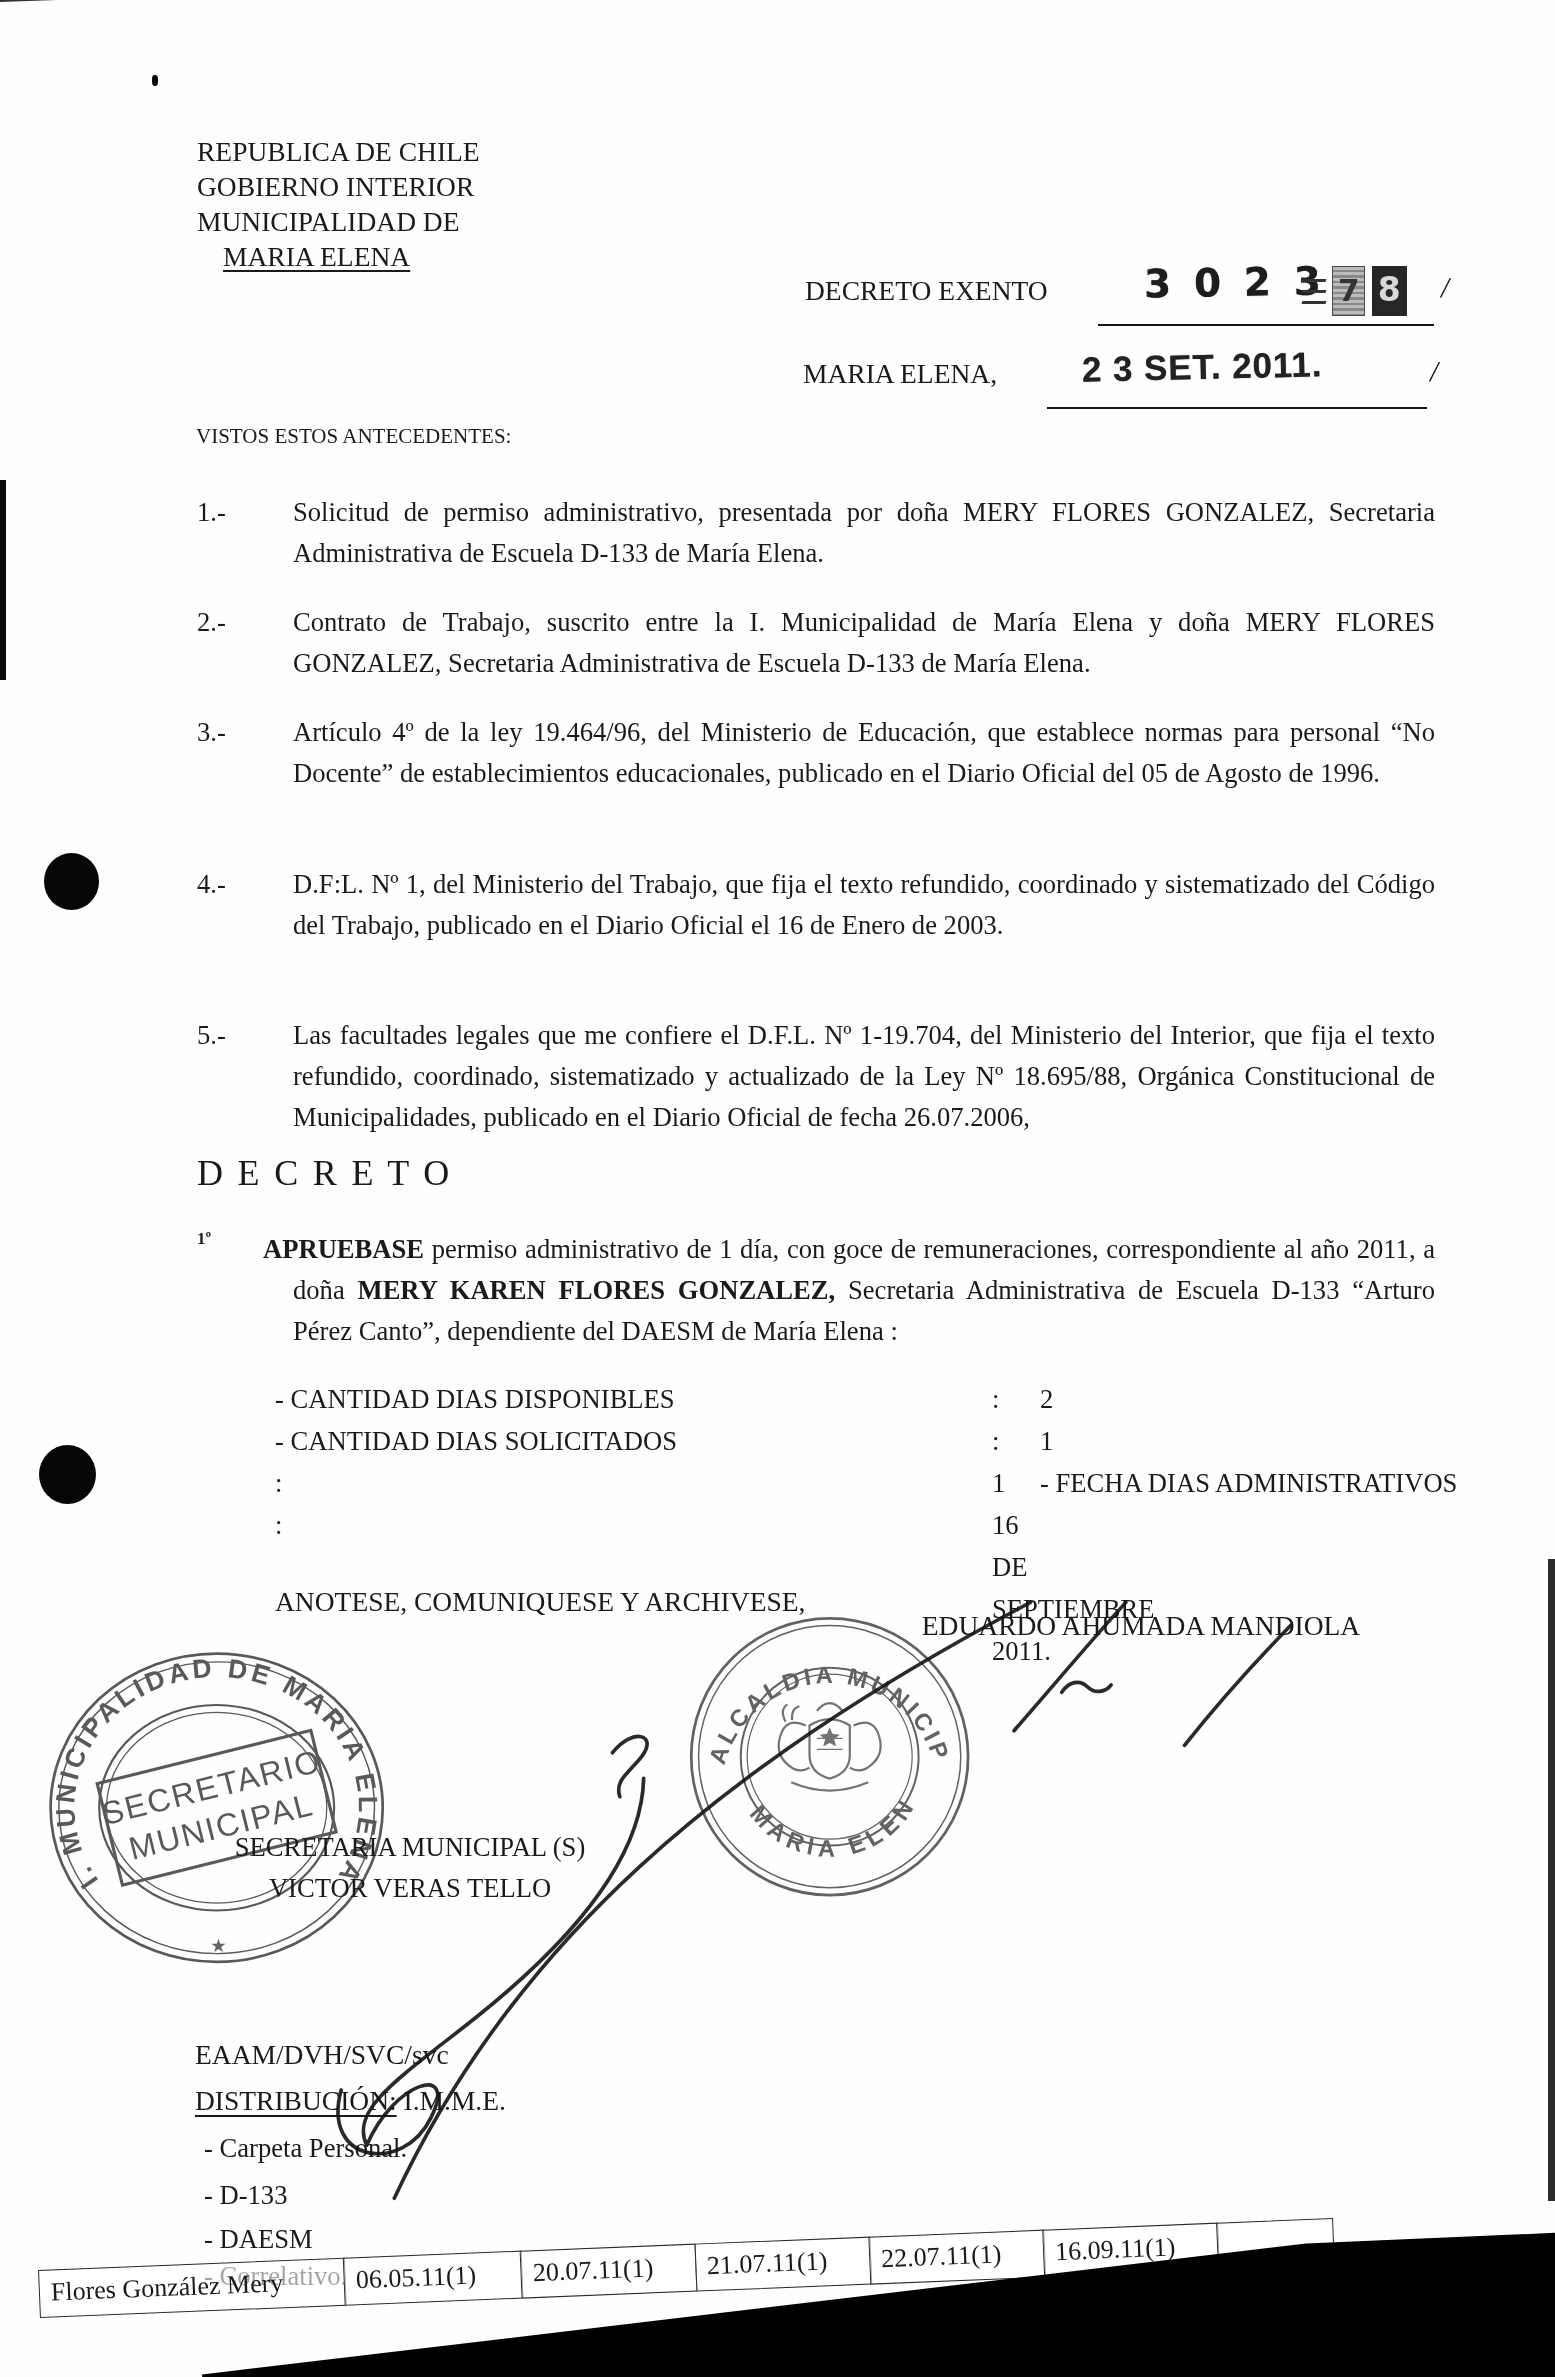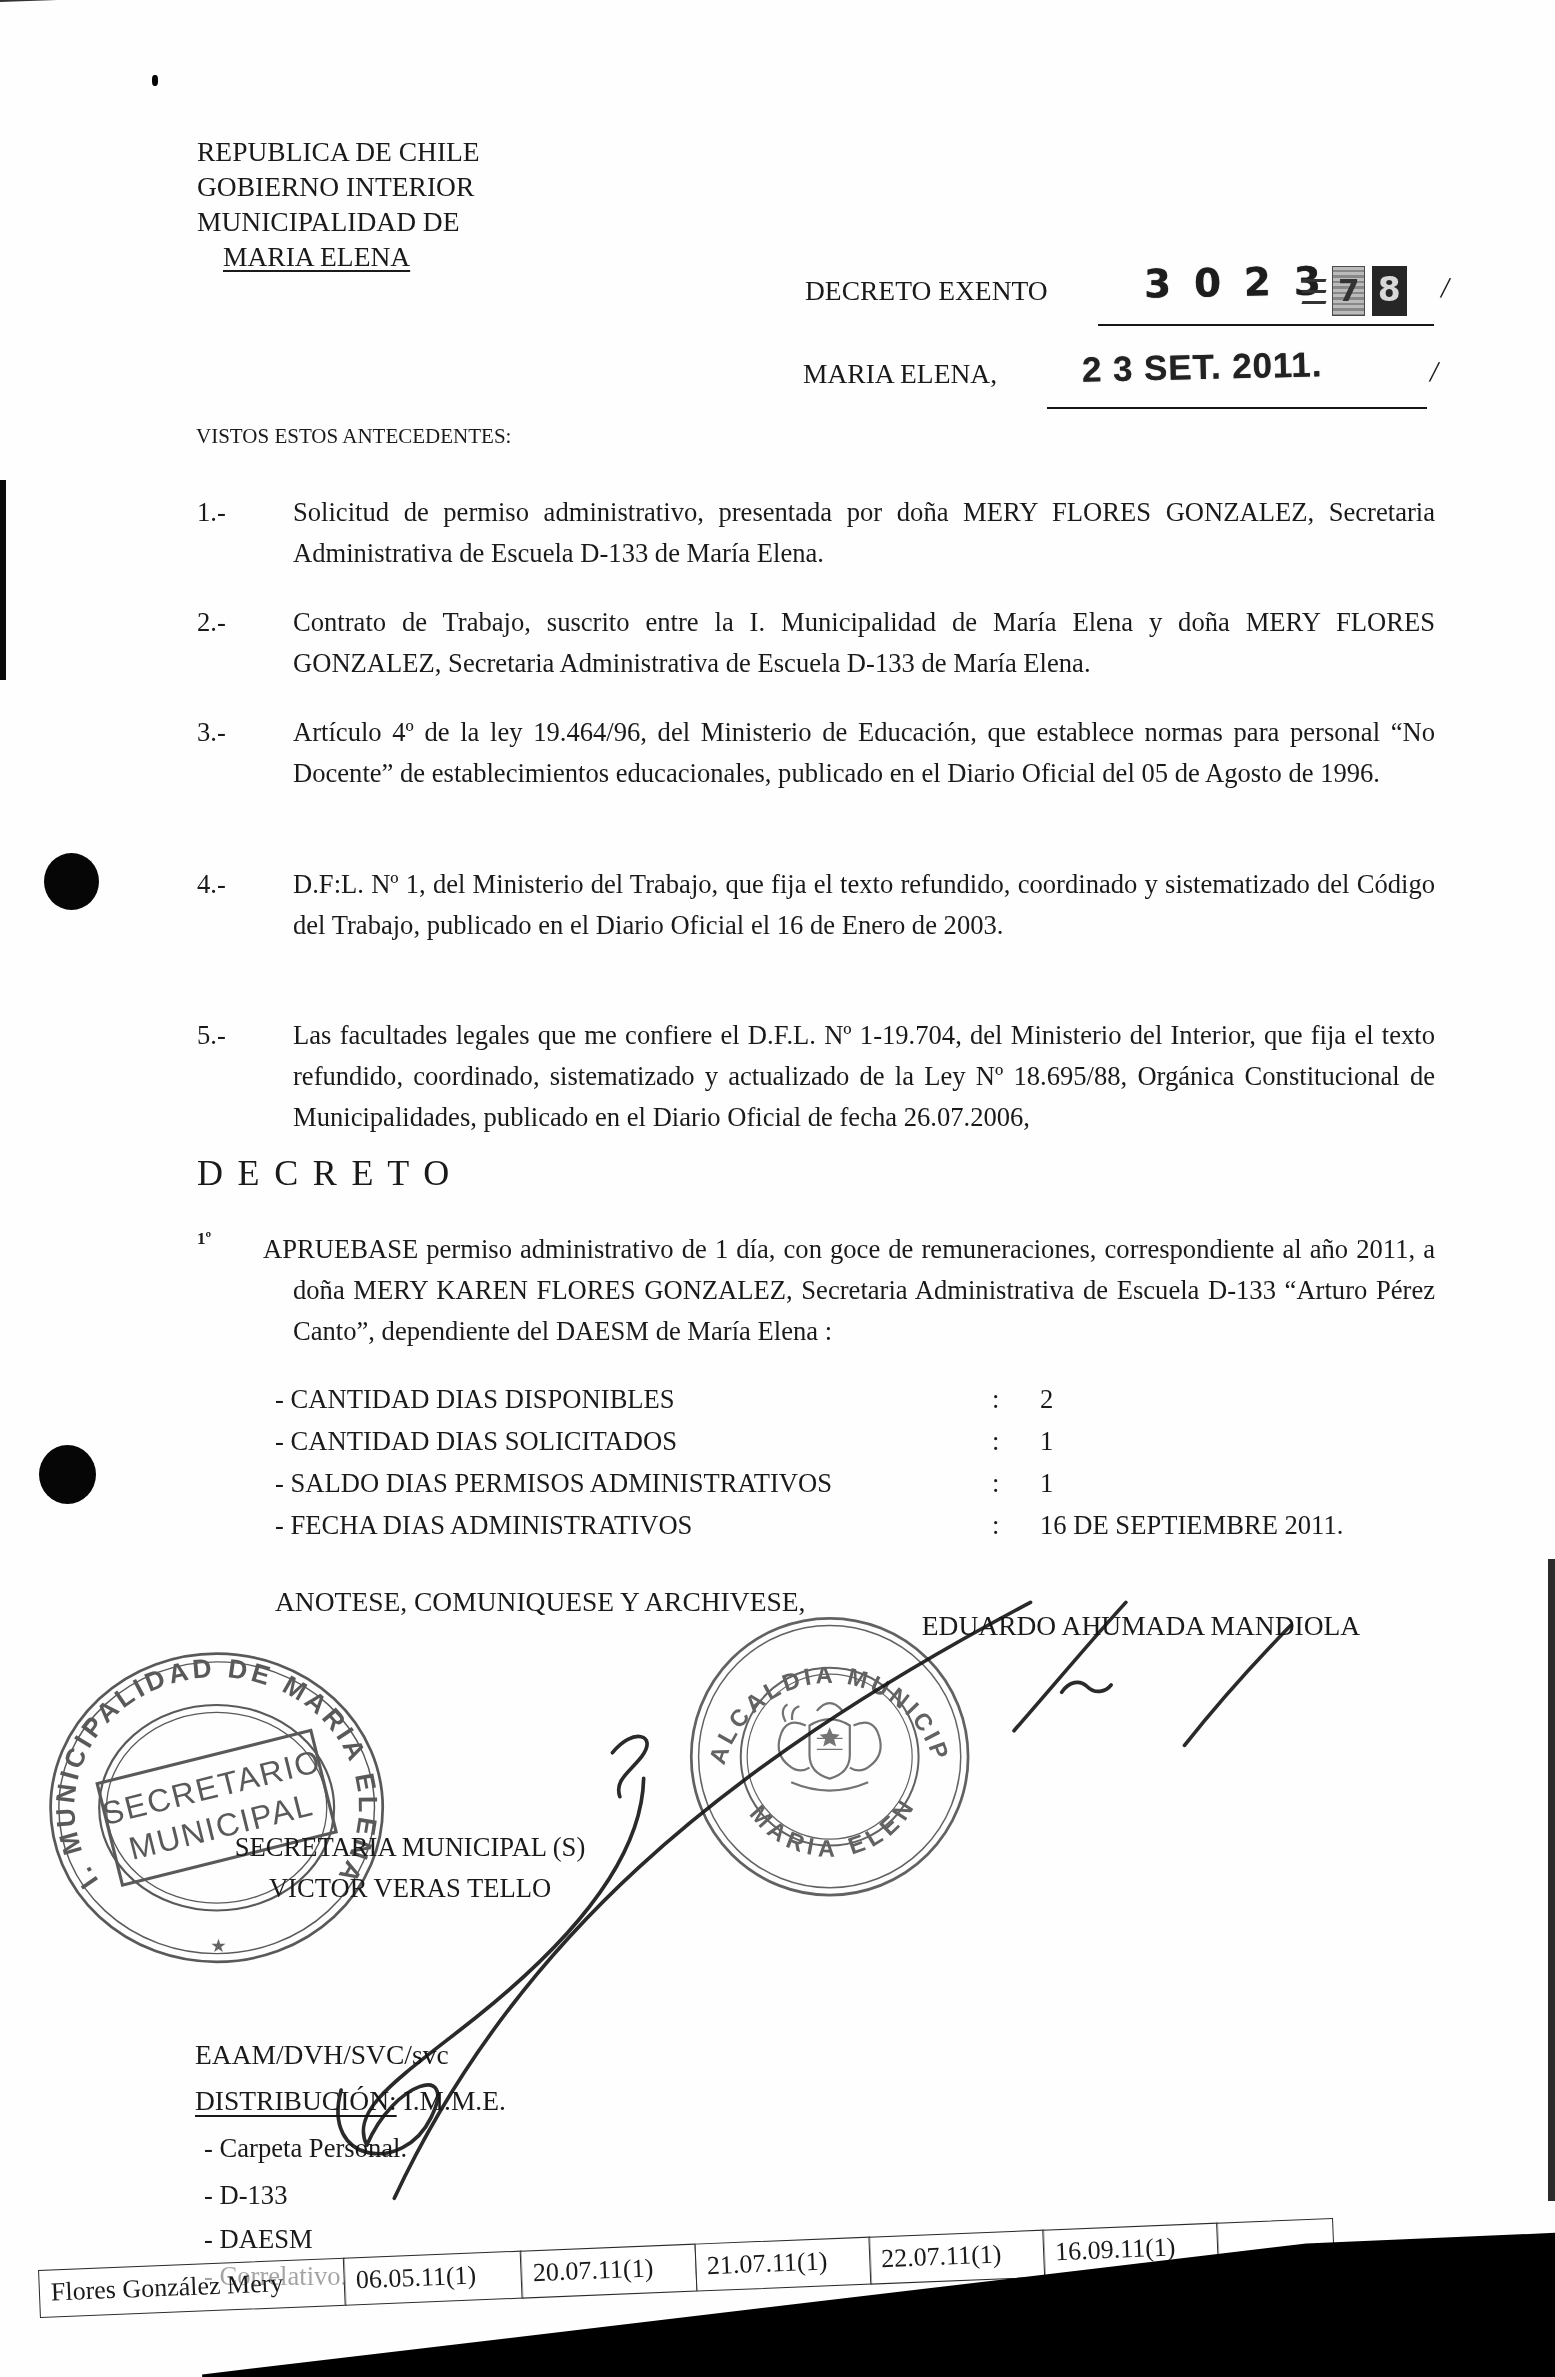--- a/index.html
+++ b/index.html
@@ -39,21 +39,21 @@
     width:35px;height:50px;background:#262626;color:#d8d8d8;
     font:bold 33px "DejaVu Sans",sans-serif;text-align:center;line-height:48px;
     filter:blur(0.4px);
   }
   
   .vistos-title{font-size:21px;}
   .item{display:grid;grid-template-columns:96px 1142px;font-size:26.6px;line-height:41px;}
   .item .txt{text-align:justify;}
   .heading-decreto{font-size:36px;font-weight:normal;letter-spacing:2.8px;}
   .para{width:1142px;font-size:26.6px;line-height:41px;text-align:justify;text-indent:-30px;}
-  .para b,.item b{font-weight:normal;}
+  .para b,.item b{font-weight:bold;}
   .detail-grid{display:grid;grid-template-columns:717px 48px auto;font-size:26.6px;line-height:42px;}
   .closing{font-size:27.5px;}
   
   .sig-block{text-align:center;font-size:26.6px;line-height:41px;}
   .sig-block.right{font-size:27.5px;}
   .mono-initials{font-size:27.5px;}
   .dist-title{font-size:27.5px;}
   .dist-title .u{text-decoration:underline;text-underline-offset:4.6px;text-decoration-thickness:1.8px;}
   .dist-item{font-size:26.6px;}
   
@@ -135,21 +135,20 @@
     <b>APRUEBASE</b><span> permiso administrativo de 1 día, con goce de remuneraciones, correspondiente al año 2011, a doña </span><b>MERY KAREN FLORES GONZALEZ,</b><span>  Secretaria Administrativa de  Escuela D-133 “Arturo Pérez Canto”,   dependiente del DAESM de María Elena :</span>
   </div>
 
   <div class="abs detail-grid" style="left:275px;top:1378px;">
     <span>- CANTIDAD DIAS DISPONIBLES</span>
       <span>:</span>
       <span>2</span>
     <span>- CANTIDAD DIAS SOLICITADOS</span>
       <span>:</span>
       <span>1</span>
-    <span>- SALDO DIAS PERMISOS ADMINISTRATIVOS</span>
       <span>:</span>
       <span>1</span>
     <span>- FECHA DIAS ADMINISTRATIVOS</span>
       <span>:</span>
       <span>16 DE SEPTIEMBRE 2011.</span>
   </div>
 
   <div class="abs closing" style="left:275px;top:1586px;">ANOTESE, COMUNIQUESE Y ARCHIVESE,</div>
 
   <svg class="abs ink" style="left:24px;top:1638px;" width="389" height="345" viewBox="0 0 424 376">

